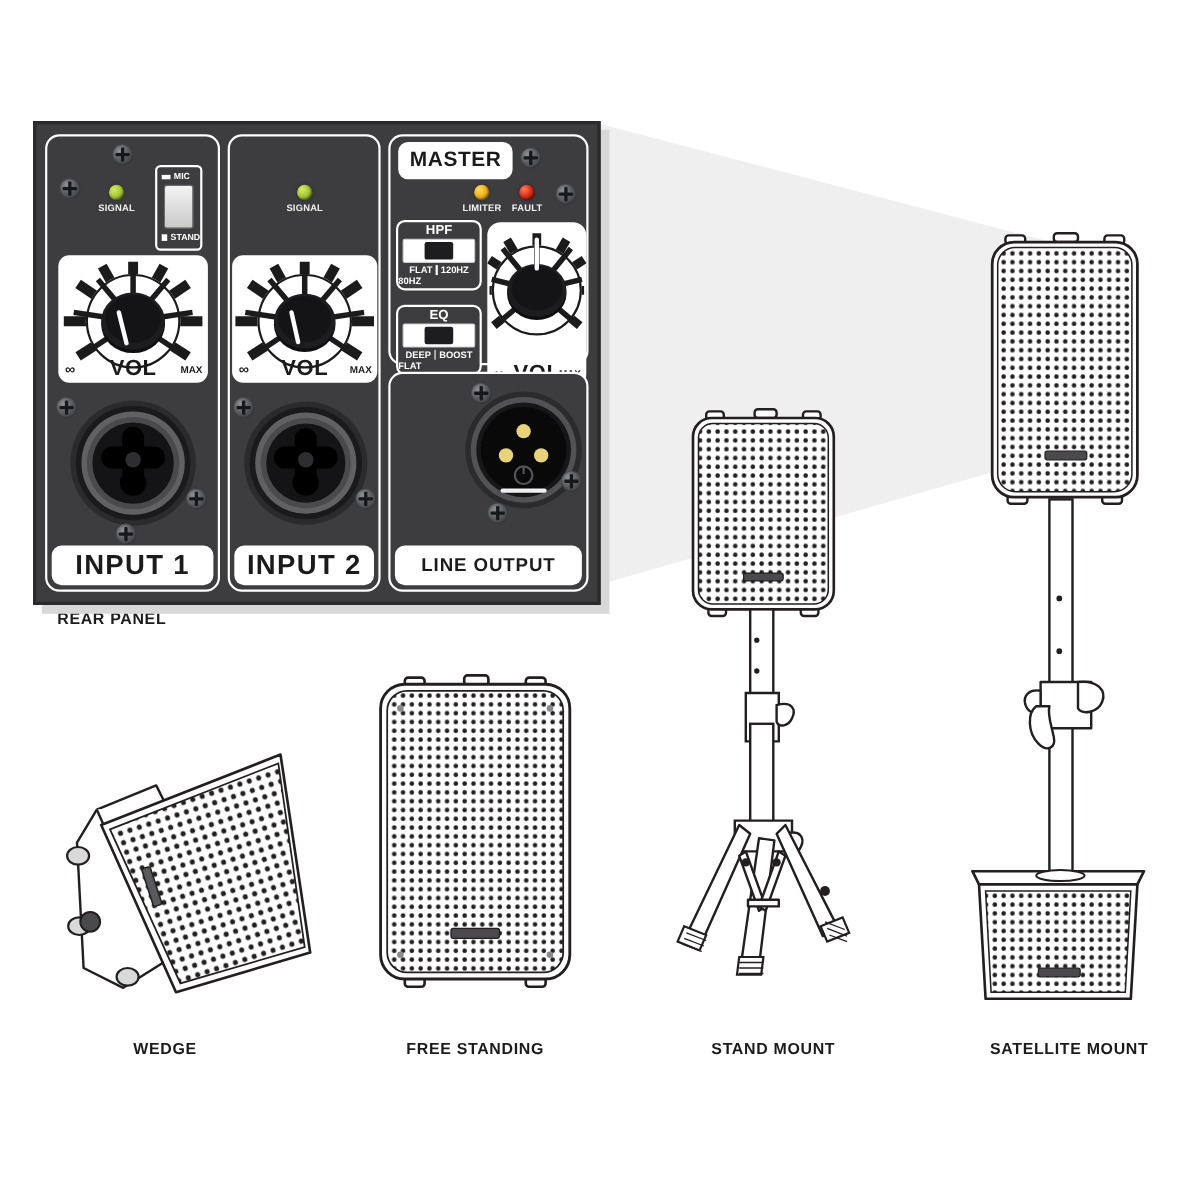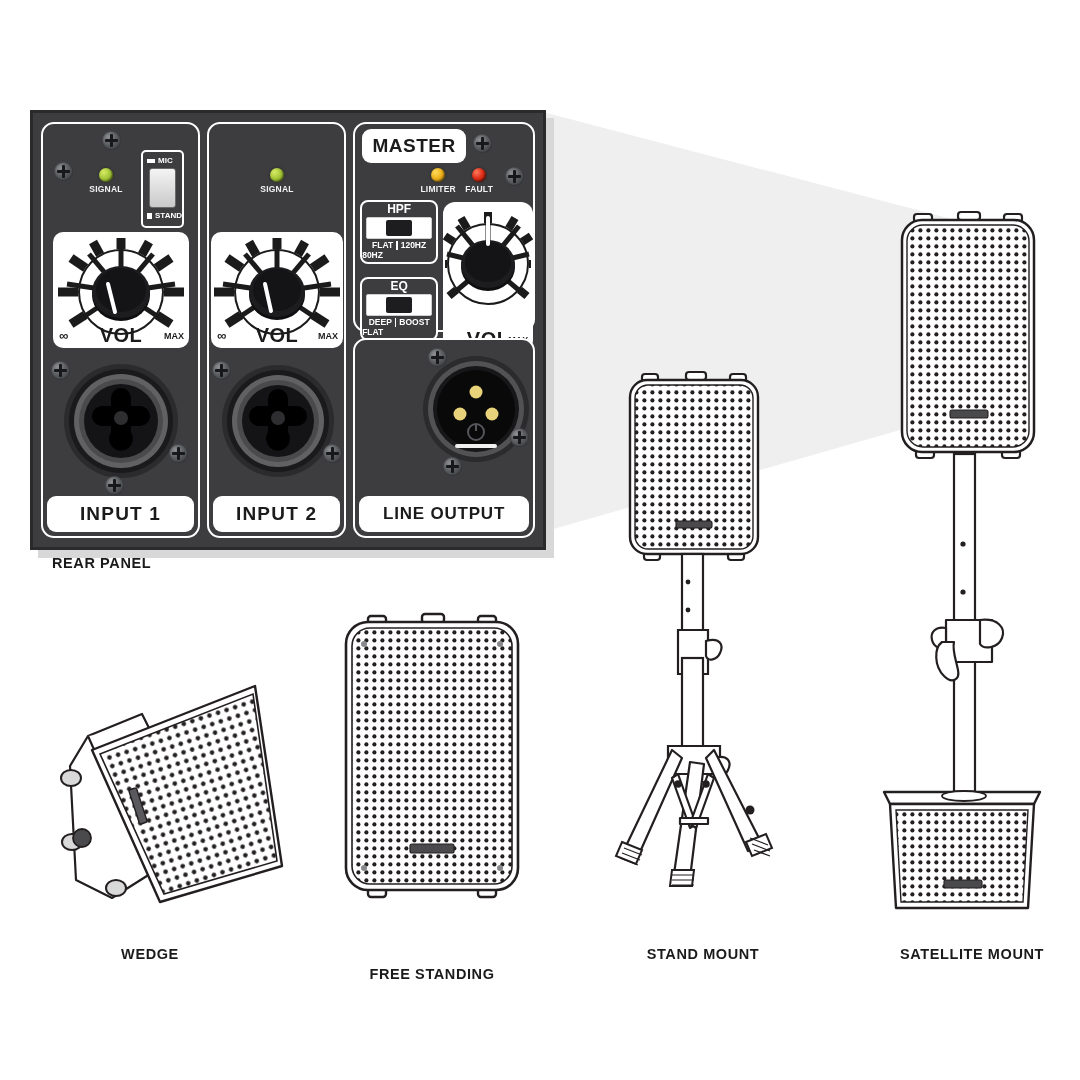--- a/index.html
+++ b/index.html
@@ -125,21 +125,21 @@
 
   
   .jack{position:absolute;}
 
   
   .plate{
     position:absolute;left:4px;right:4px;bottom:4px;height:36px;
     background:#ffffff;border-radius:9px;
     display:flex;align-items:center;justify-content:center;
   }
-  .plate span{font-size:19px;font-weight:bold;color:#1b1b1b;letter-spacing:1.2px;}
+  .plate span{font-size:25px;font-weight:bold;color:#1b1b1b;letter-spacing:1.2px;}
   .plate.small span{font-size:17px;letter-spacing:.8px;}
 
   
   .cap{
     position:absolute;text-align:center;
     font-size:14.5px;font-weight:bold;color:#1b1b1b;letter-spacing:.6px;
     white-space:nowrap;
   }
   .cap-rear{left:52px;top:555px;text-align:left;}
 
@@ -442,21 +442,21 @@
     <rect x="14" y="16" width="172" height="268" rx="22" fill="#ffffff" stroke="#231f20" stroke-width="2.6"></rect>
     <rect x="20" y="22" width="160" height="256" rx="18" fill="url(#dots2)" stroke="#231f20" stroke-width="1.6"></rect>
     <rect x="78" y="238" width="44" height="9" rx="2" fill="#4a4a4d" stroke="#231f20" stroke-width="1.2"></rect>
     <g fill="#8a8a8e">
       <circle cx="32" cy="38" r="3"></circle>
         <circle cx="168" cy="38" r="3"></circle>
       <circle cx="32" cy="262" r="3"></circle>
         <circle cx="168" cy="262" r="3"></circle>
     </g>
   </svg>
-  <div class="cap" style="left:357px;top:946px;width:150px;margin-top:20px;">FREE STANDING</div>
+  <div class="cap" style="left:357px;top:946px;width:150px;">FREE STANDING</div>
 
   <svg class="illus" style="left:602px;top:358px;" width="210" height="555" viewBox="0 0 210 555">
     <defs>
       <pattern id="dots3" width="8" height="8" patternUnits="userSpaceOnUse">
         <circle cx="2.4" cy="2.4" r="2.1" fill="#231f20"></circle>
       </pattern>
     </defs>
 
     <g fill="#ffffff" stroke="#231f20" stroke-width="2.2">
       <rect x="40" y="16" width="16" height="8" rx="3"></rect>

